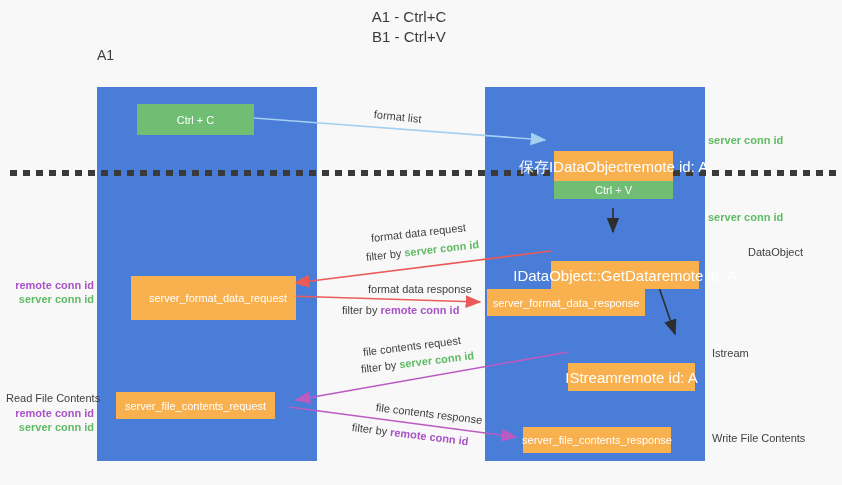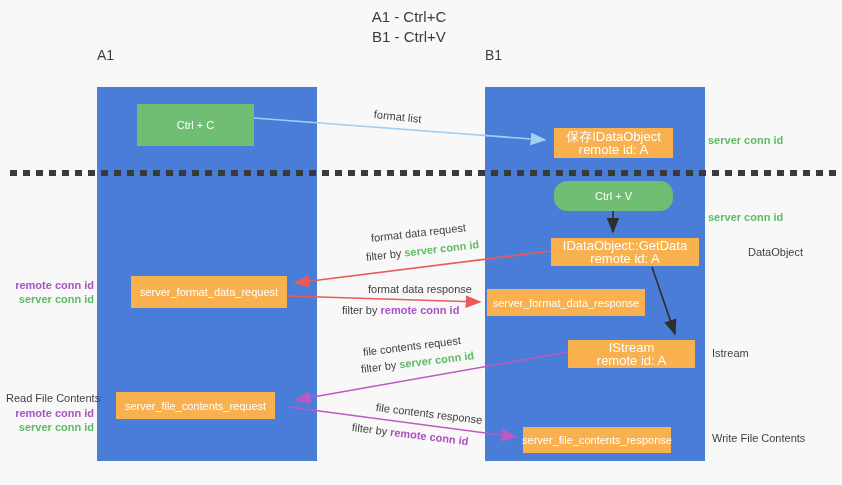--- a/index.html
+++ b/index.html
@@ -25,40 +25,39 @@
     left:10px;top:170px;width:832px;height:6px;
     background:repeating-linear-gradient(90deg,#3A3A3A 0 7px,transparent 7px 13px);
   }
   .arrows{left:0;top:0;pointer-events:none;}
   .box{
     display:flex;align-items:center;justify-content:center;
     color:#FFFFFF;font-size:11px;text-align:center;white-space:nowrap;
   }
   .green{background:#6FBE73;}
   .orange{background:#F9B04E;}
-  .two-line{flex-direction:column;font-size:13px;line-height:13px;}
+  .two-line{flex-direction:row;font-size:15px;line-height:13px;margin-top:23px;}
   .lbl{font-size:11px;color:#3F3F3F;white-space:nowrap;transform-origin:left center;}
   .conn-g{color:#5FBB63;font-weight:bold;}
   .conn-p{color:#A953C6;font-weight:bold;}
   .side{font-size:11px;white-space:nowrap;}
   .side-block{width:94px;text-align:right;font-size:11px;line-height:14px;white-space:nowrap;}
 </style>
 </head>
 <body>
 
 <div class="abs title">
   <div>A1 - Ctrl+C</div>
   <div>B1 - Ctrl+V</div>
 </div>
 
 <div class="abs lane-header" style="left:97px;">
   <div>A1</div>
 </div>
 <div class="abs lane-header" style="left:485px;">
-  <div>B1</div>
 </div>
 
 <div class="abs lane" style="left:97px;"></div>
 <div class="abs lane" style="left:485px;"></div>
 
 <div class="abs dotted"></div>
 
 <svg class="abs arrows" width="842" height="485" viewBox="0 0 842 485">
   <defs>
     <marker id="m-blue" markerWidth="11" markerHeight="9" refX="9" refY="4" orient="auto">
@@ -76,35 +75,35 @@
   </defs>
   <path d="M254,118 L545,140" stroke="#A3CFF0" stroke-width="1.6" fill="none" marker-end="url(#m-blue)"></path>
   <path d="M613,208 L613,232" stroke="#2E2E2E" stroke-width="1.6" fill="none" marker-end="url(#m-black)"></path>
   <path d="M652,267 L675,334" stroke="#2E2E2E" stroke-width="1.6" fill="none" marker-end="url(#m-black)"></path>
   <path d="M551,251 L295,283" stroke="#EA5B57" stroke-width="1.6" fill="none" marker-end="url(#m-red)"></path>
   <path d="M288,296 L480,302" stroke="#EA5B57" stroke-width="1.6" fill="none" marker-end="url(#m-red)"></path>
   <path d="M568,352 L296,400" stroke="#BC5AC4" stroke-width="1.6" fill="none" marker-end="url(#m-magenta)"></path>
   <path d="M289,407 L516,437" stroke="#BC5AC4" stroke-width="1.6" fill="none" marker-end="url(#m-magenta)"></path>
 </svg>
 
-<div class="abs box green" style="left:137px;top:104px;width:117px;height:42px;">
+<div class="abs box green" style="left:137px;top:104px;width:117px;height:31px;">
   <span>Ctrl + C</span>
 </div>
 <div class="abs box orange two-line" style="left:554px;top:128px;width:119px;height:30px;">
   <span>保存IDataObject</span>
   <span>remote id: A</span>
 </div>
-<div class="abs box green" style="left:554px;top:181px;width:119px;height:30px;border-radius:13px;">
+<div class="abs box green" style="left:554px;top:181px;width:119px;height:18px;">
   <span>Ctrl + V</span>
 </div>
 <div class="abs box orange two-line" style="left:551px;top:238px;width:148px;height:28px;">
   <span>IDataObject::GetData</span>
   <span>remote id: A</span>
 </div>
-<div class="abs box orange" style="left:131px;top:276px;width:156px;height:32px;">
+<div class="abs box orange" style="left:131px;top:276px;width:156px;height:44px;padding-left:9px;">
   <span>server_format_data_request</span>
 </div>
 <div class="abs box orange" style="left:487px;top:289px;width:158px;height:27px;">
   <span>server_format_data_response</span>
 </div>
 <div class="abs box orange two-line" style="left:568px;top:340px;width:127px;height:28px;">
   <span>IStream</span>
   <span>remote id: A</span>
 </div>
 <div class="abs box orange" style="left:116px;top:392px;width:159px;height:27px;">

